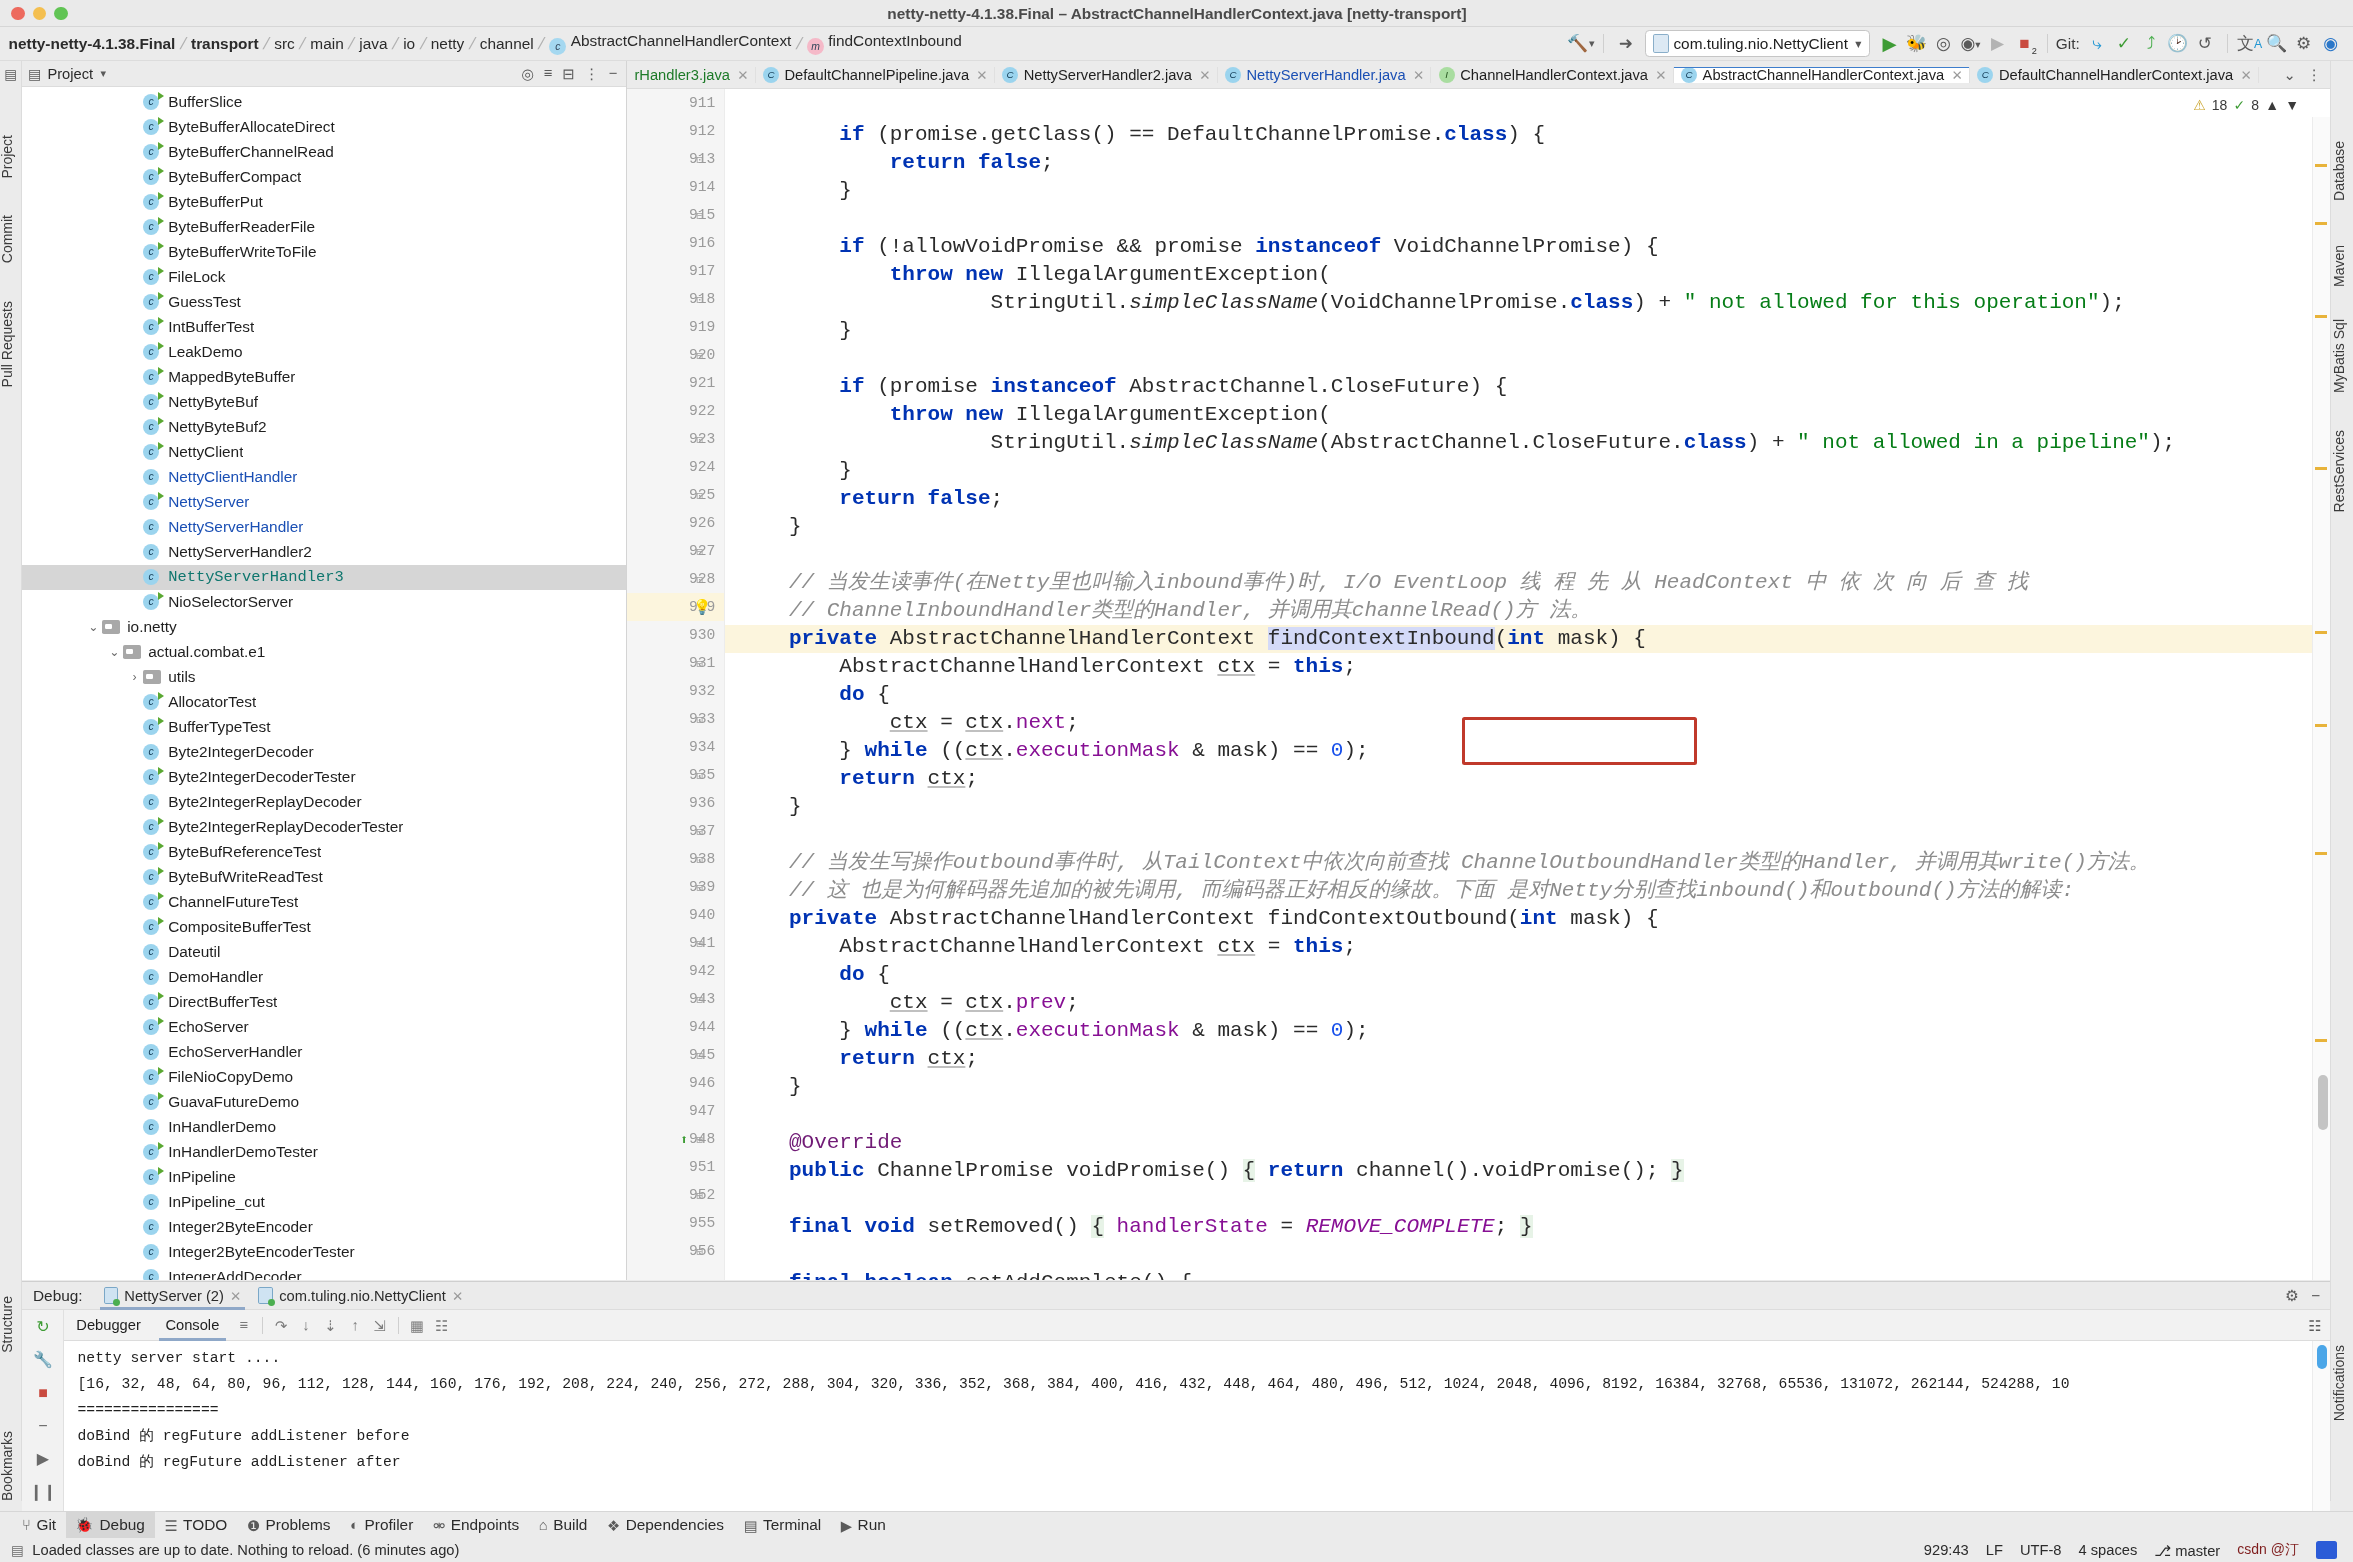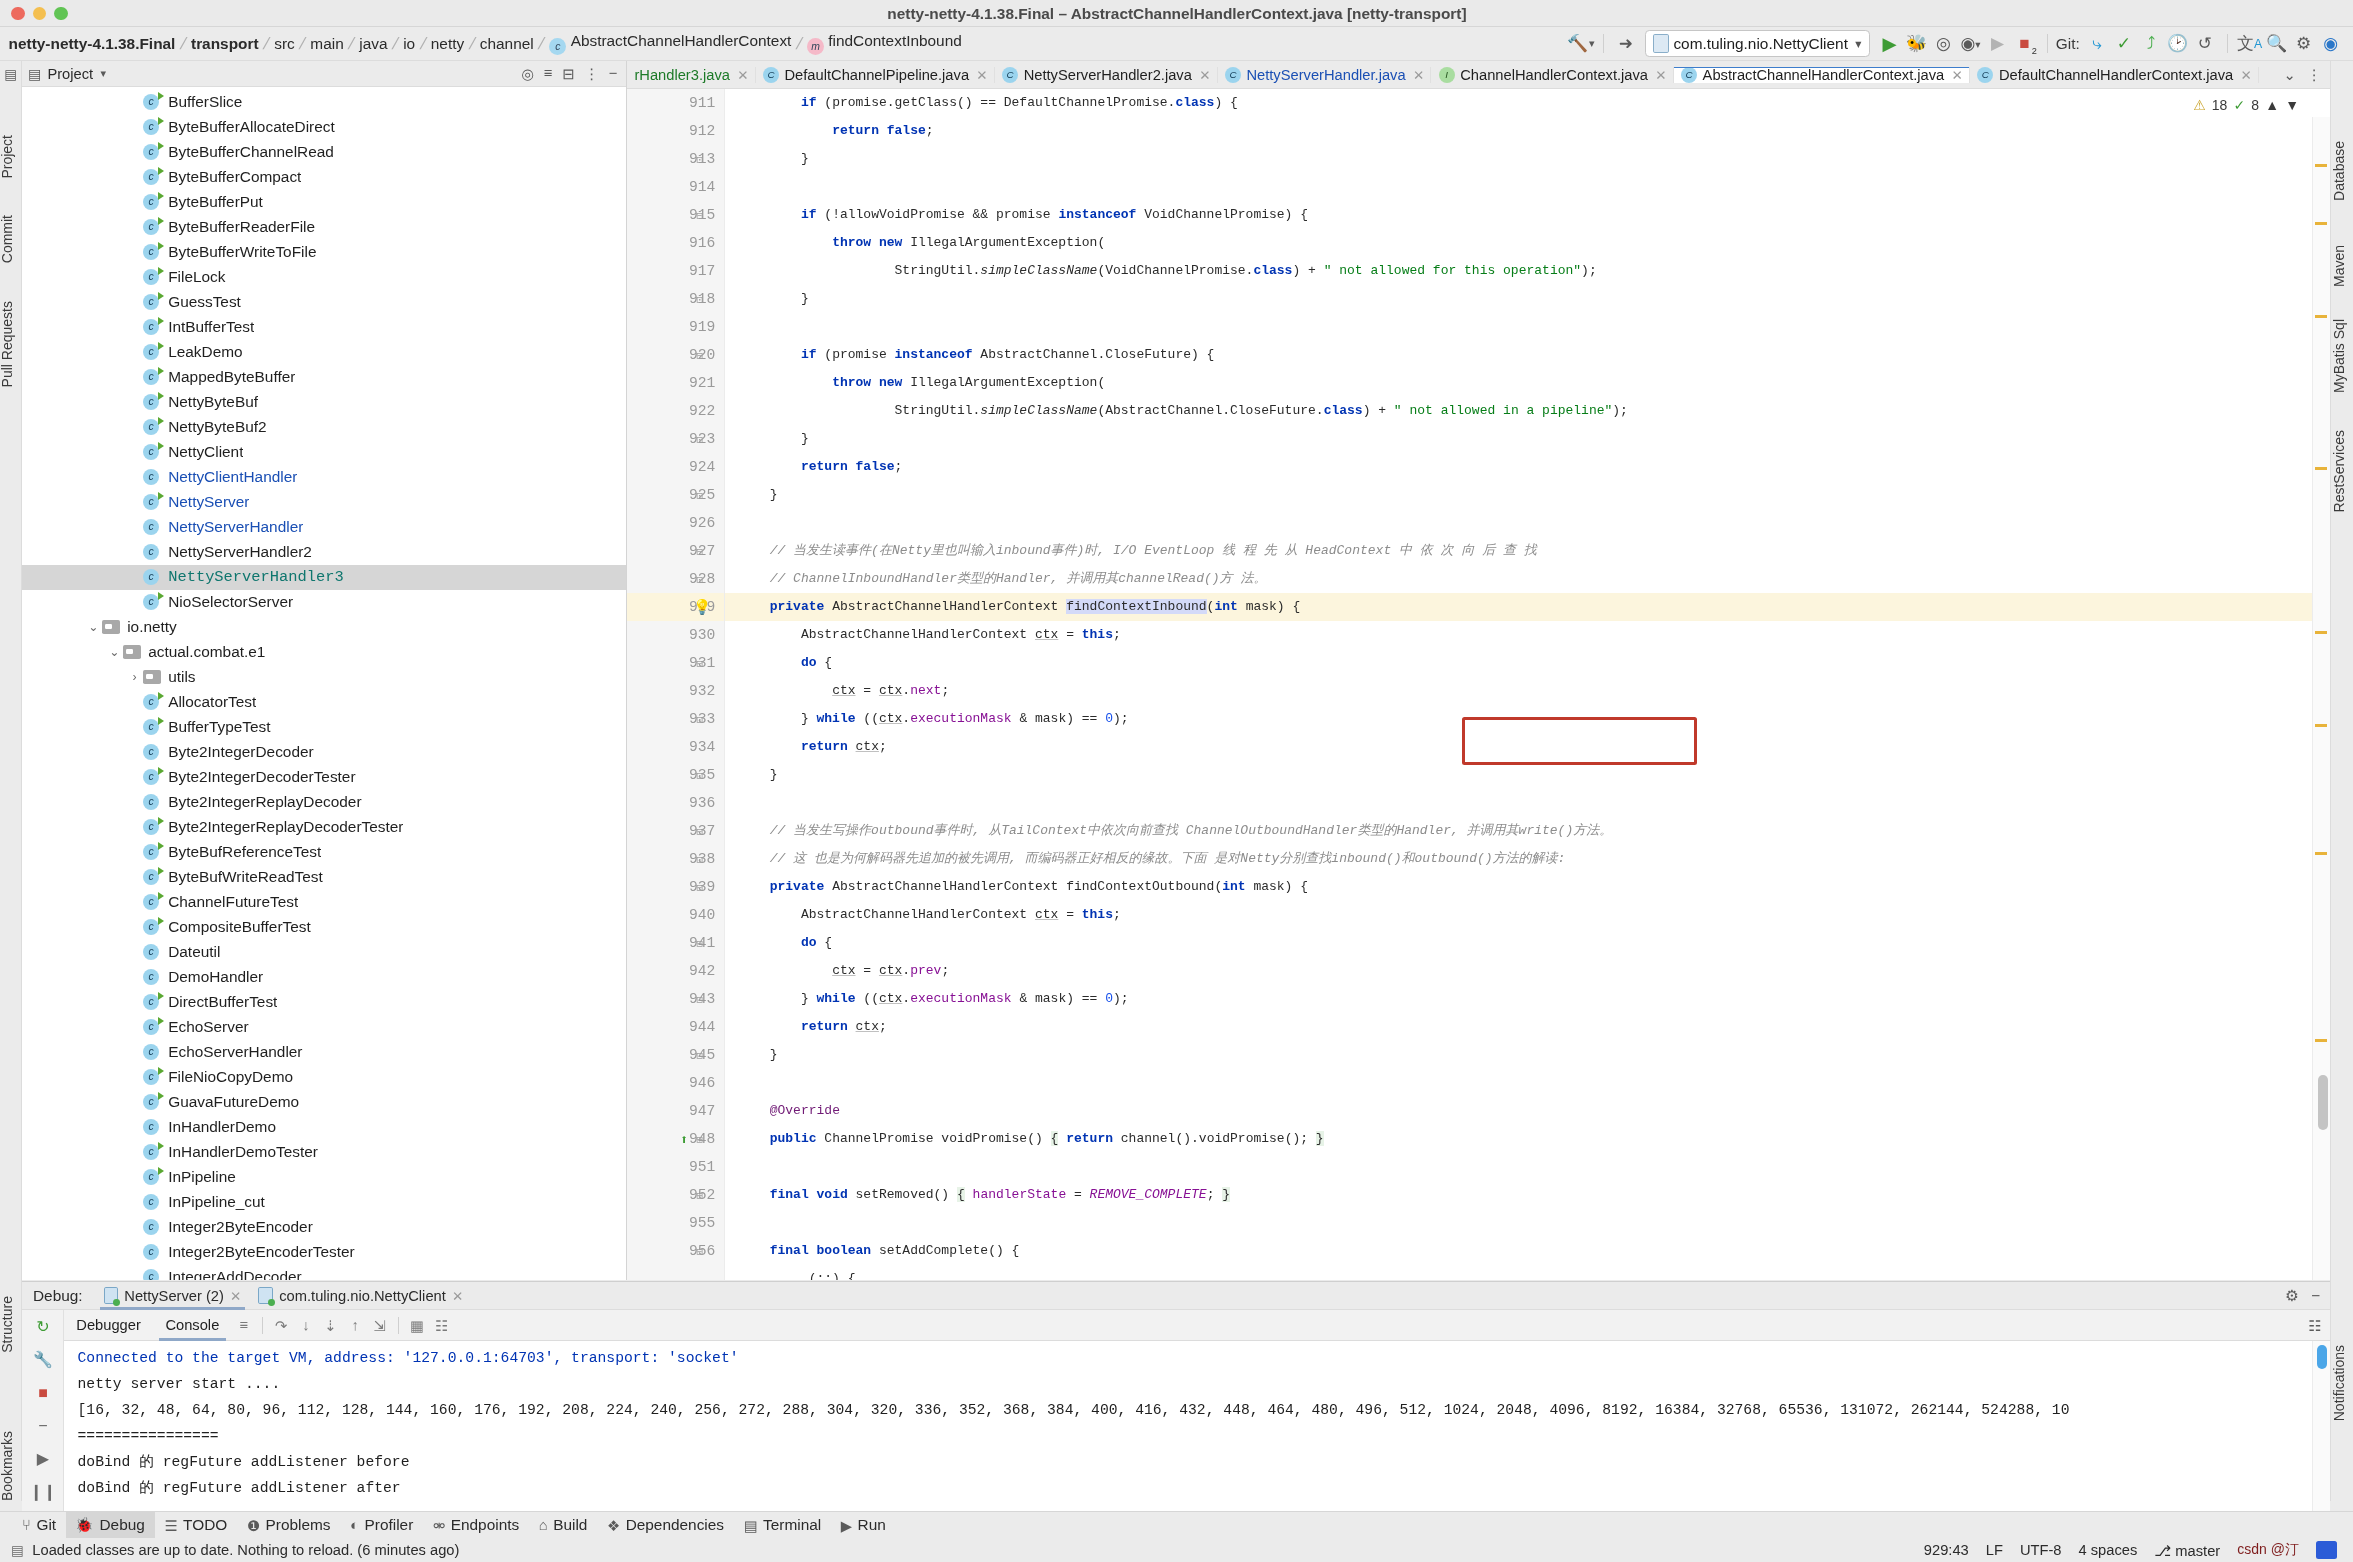--- a/index.html
+++ b/index.html
@@ -130,21 +130,21 @@
   .gline { height:28px; display:flex; align-items:center; justify-content:flex-end;
     padding-right:8.6px; font-family:"Liberation Mono", monospace; font-size:14.7px;
     color:#9a9a9a; position:relative; }
   .gline.hl { background:#fcf5dd; }
   .gmark { position:absolute; left:66px; width:13.5px; text-align:center; font-size:11px;
     color:#a0a0a0; }
   .gbulb { position:absolute; left:66px; color:#e8b33a; font-size:14.7px; }
   .gover { position:absolute; left:53px; color:#3e9c35; font-size:13.5px; }
 
   #code { flex:1; position:relative; overflow:hidden;
-    font-family:"Liberation Mono", monospace; font-size:13px; }
+    font-family:"Liberation Mono", monospace; font-size:21px;margin-top:32px; }
   .cline { height:28px; line-height:28px; white-space:pre; padding-left:13.5px; }
   .cline.hl { background:#fcf5dd; }
   .kw { color:#0033b3; font-weight:bold; }
   .str { color:#067d17; }
   .num { color:#1750eb; }
   .cmt { color:#8c8c8c; font-style:italic; }
   .ann { color:#701a75; }
   .fld { color:#871094; }
   .stat { color:#871094; font-style:italic; }
   .ital { font-style:italic; }
@@ -991,21 +991,20 @@
     <span class="dicn">↓</span>
     <span class="dicn">⇣</span>
     <span class="dicn">↑</span>
     <span class="dicn">⇲</span>
     <span class="dsep"></span>
     <span class="dicn">▦</span>
     <span class="dicn">☷</span>
     <span class="dright">☷</span>
   </div>
   <div id="console">
-      <div class="coline vm">Connected to the target VM, address: '127.0.0.1:64703', transport: 'socket'</div>
       <div class="coline">netty server start ....</div>
       <div class="coline">[16, 32, 48, 64, 80, 96, 112, 128, 144, 160, 176, 192, 208, 224, 240, 256, 272, 288, 304, 320, 336, 352, 368, 384, 400, 416, 432, 448, 464, 480, 496, 512, 1024, 2048, 4096, 8192, 16384, 32768, 65536, 131072, 262144, 524288, 10</div>
       <div class="coline">================</div>
       <div class="coline">doBind 的 regFuture addListener before</div>
       <div class="coline">doBind 的 regFuture addListener after</div>
     </div>
   <div id="conrail">
     <div id="conthumb"></div>
   </div>
 </div>

